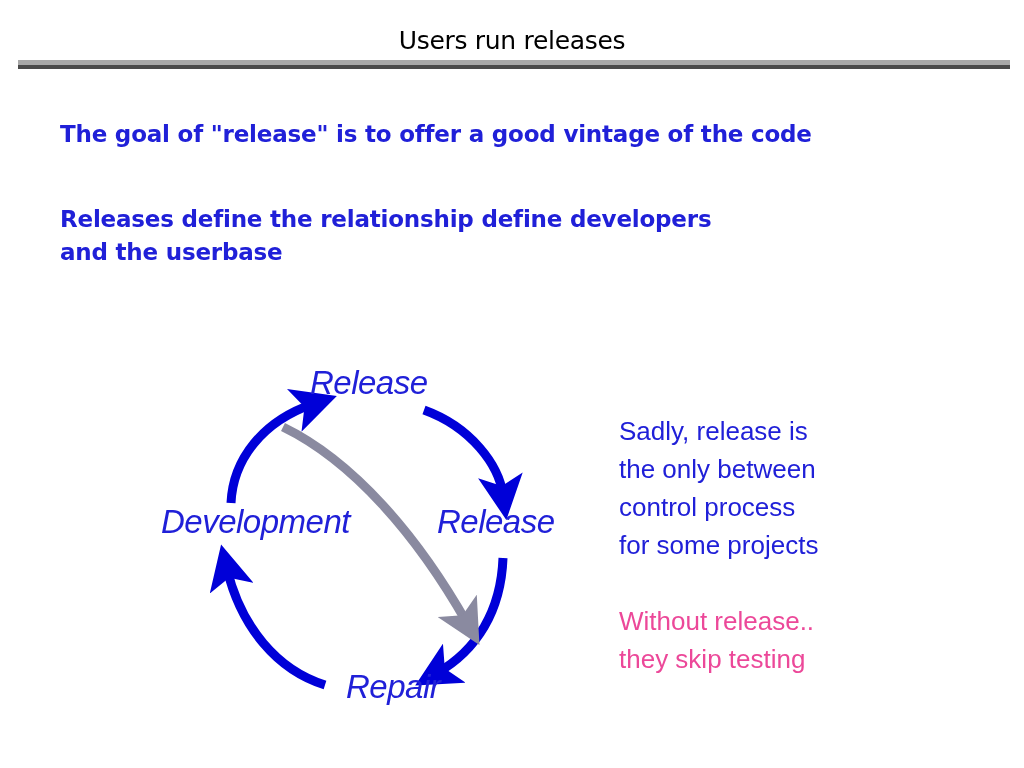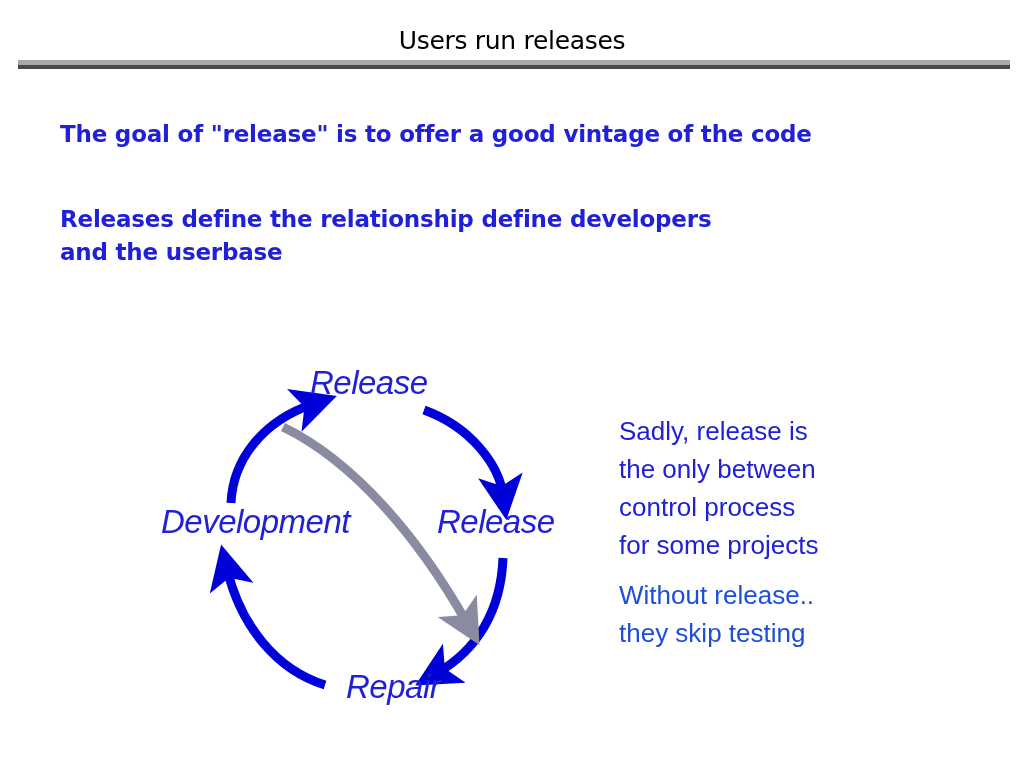--- a/index.html
+++ b/index.html
@@ -74,22 +74,22 @@
     line-height: 38px;
     white-space: pre;
   }
   #note-blue {
     left: 619px;
     top: 412px;
     color: #2020d8;
   }
   #note-gray {
     left: 619px;
-    top: 576px;
-    color: #1d4ed8;
+    top: 602px;
+    color: #ec4899;
   }
 
   
   #cycle-diagram {
     position: absolute;
     left: 145px;
     top: 355px;
     width: 440px;
     height: 370px;
     font-style: italic;

